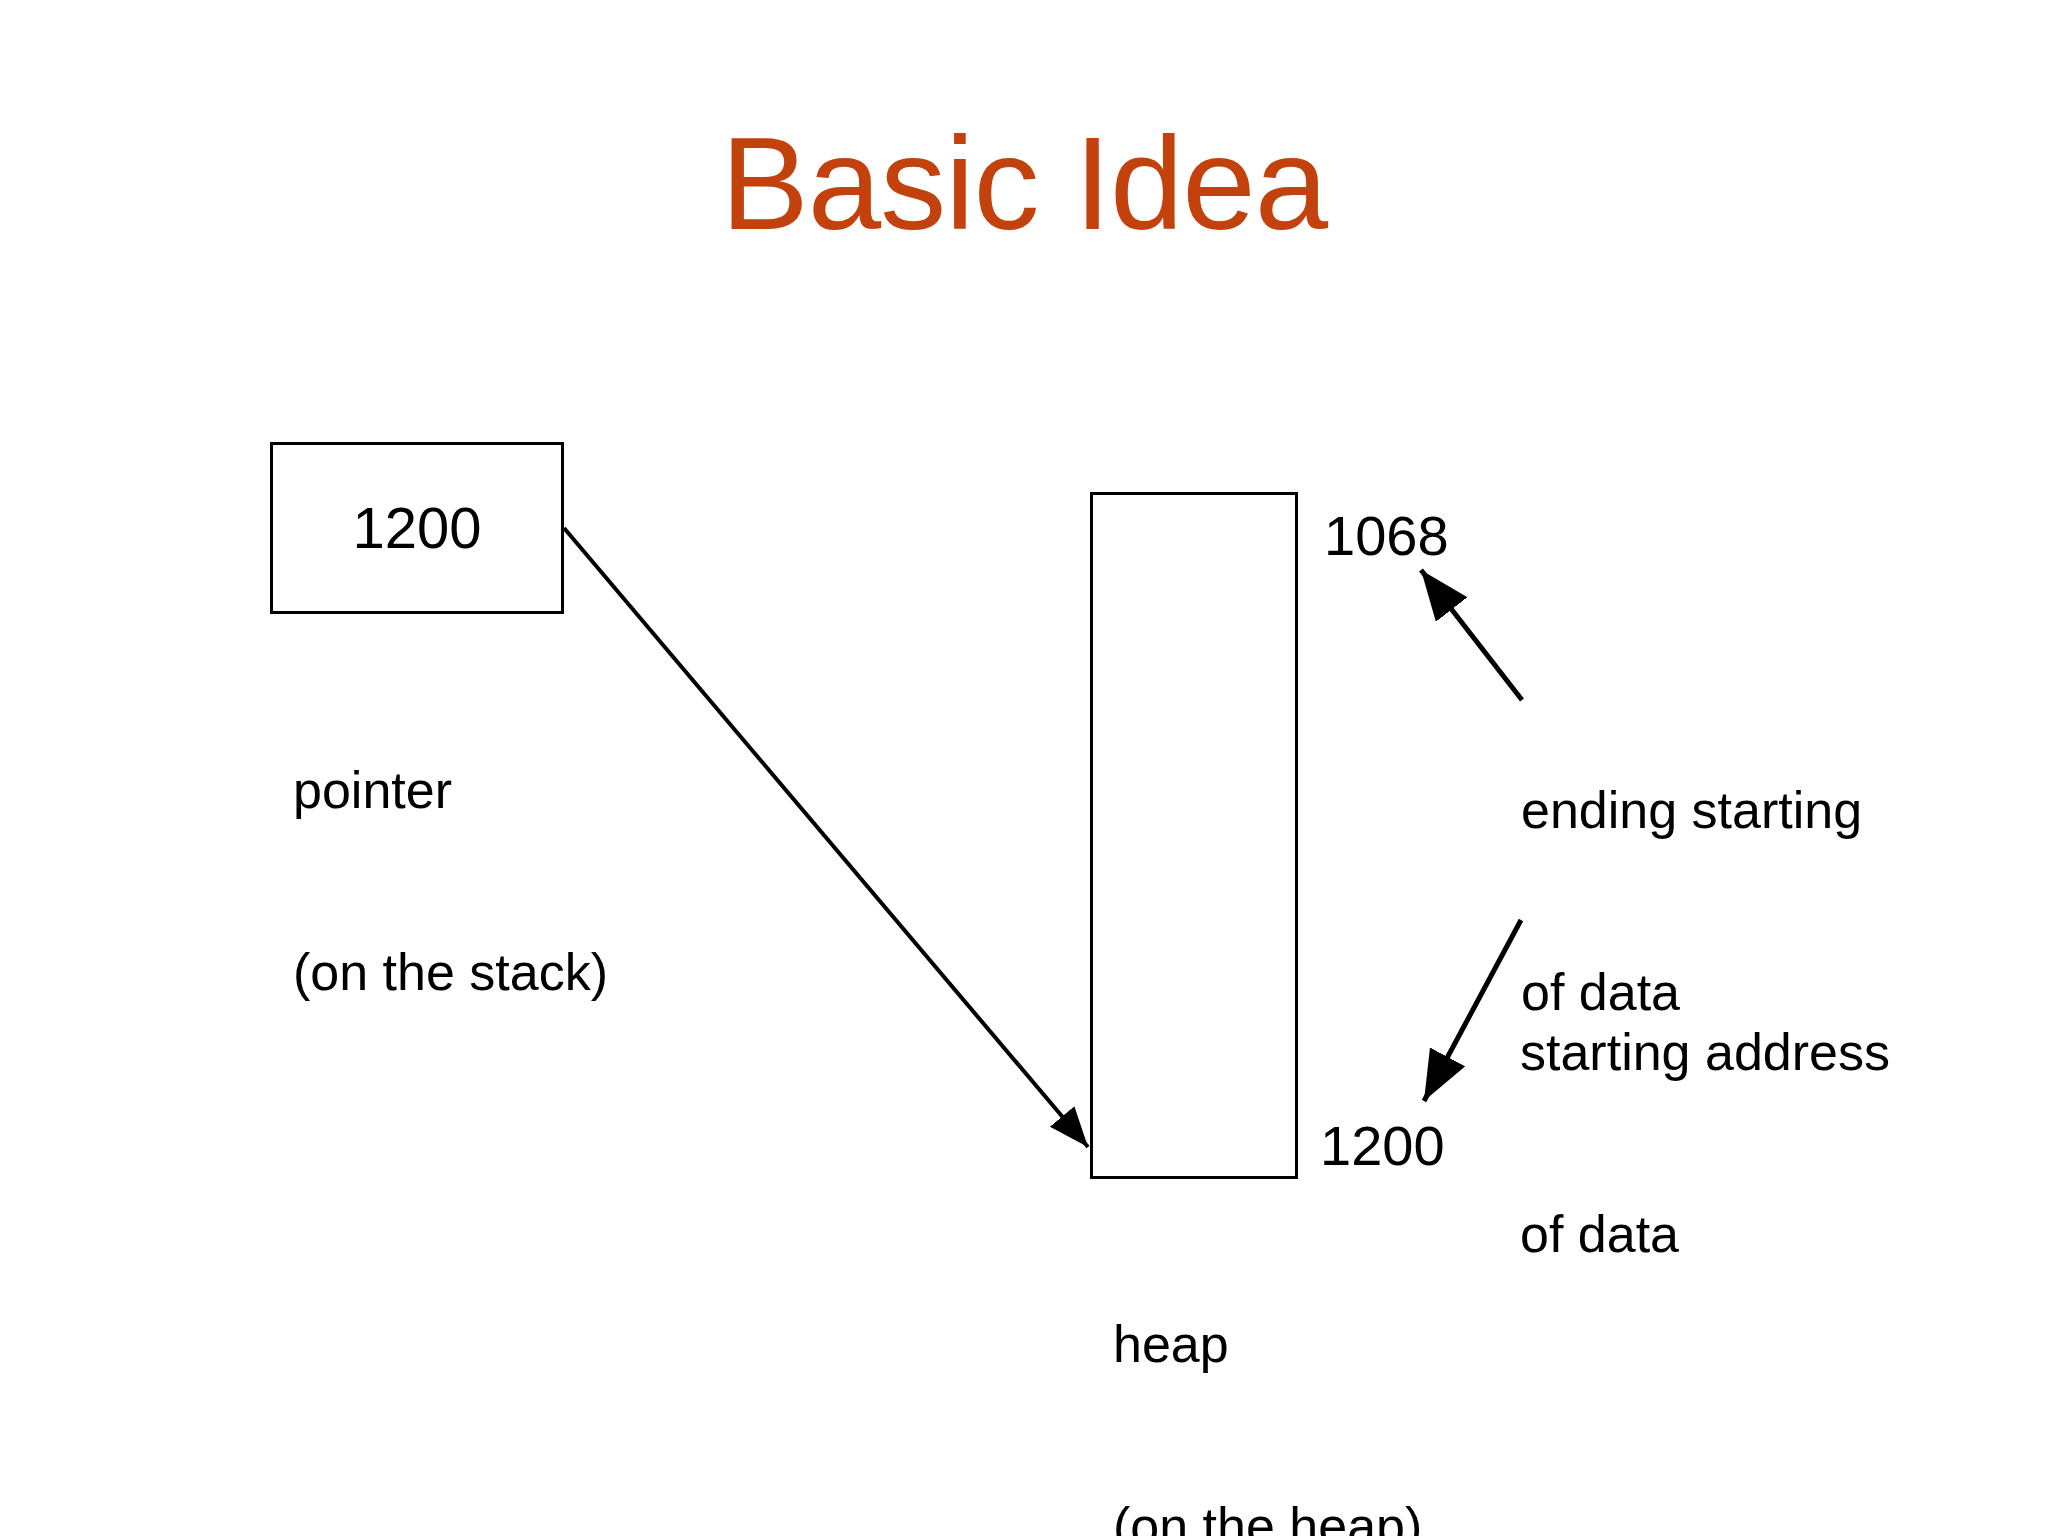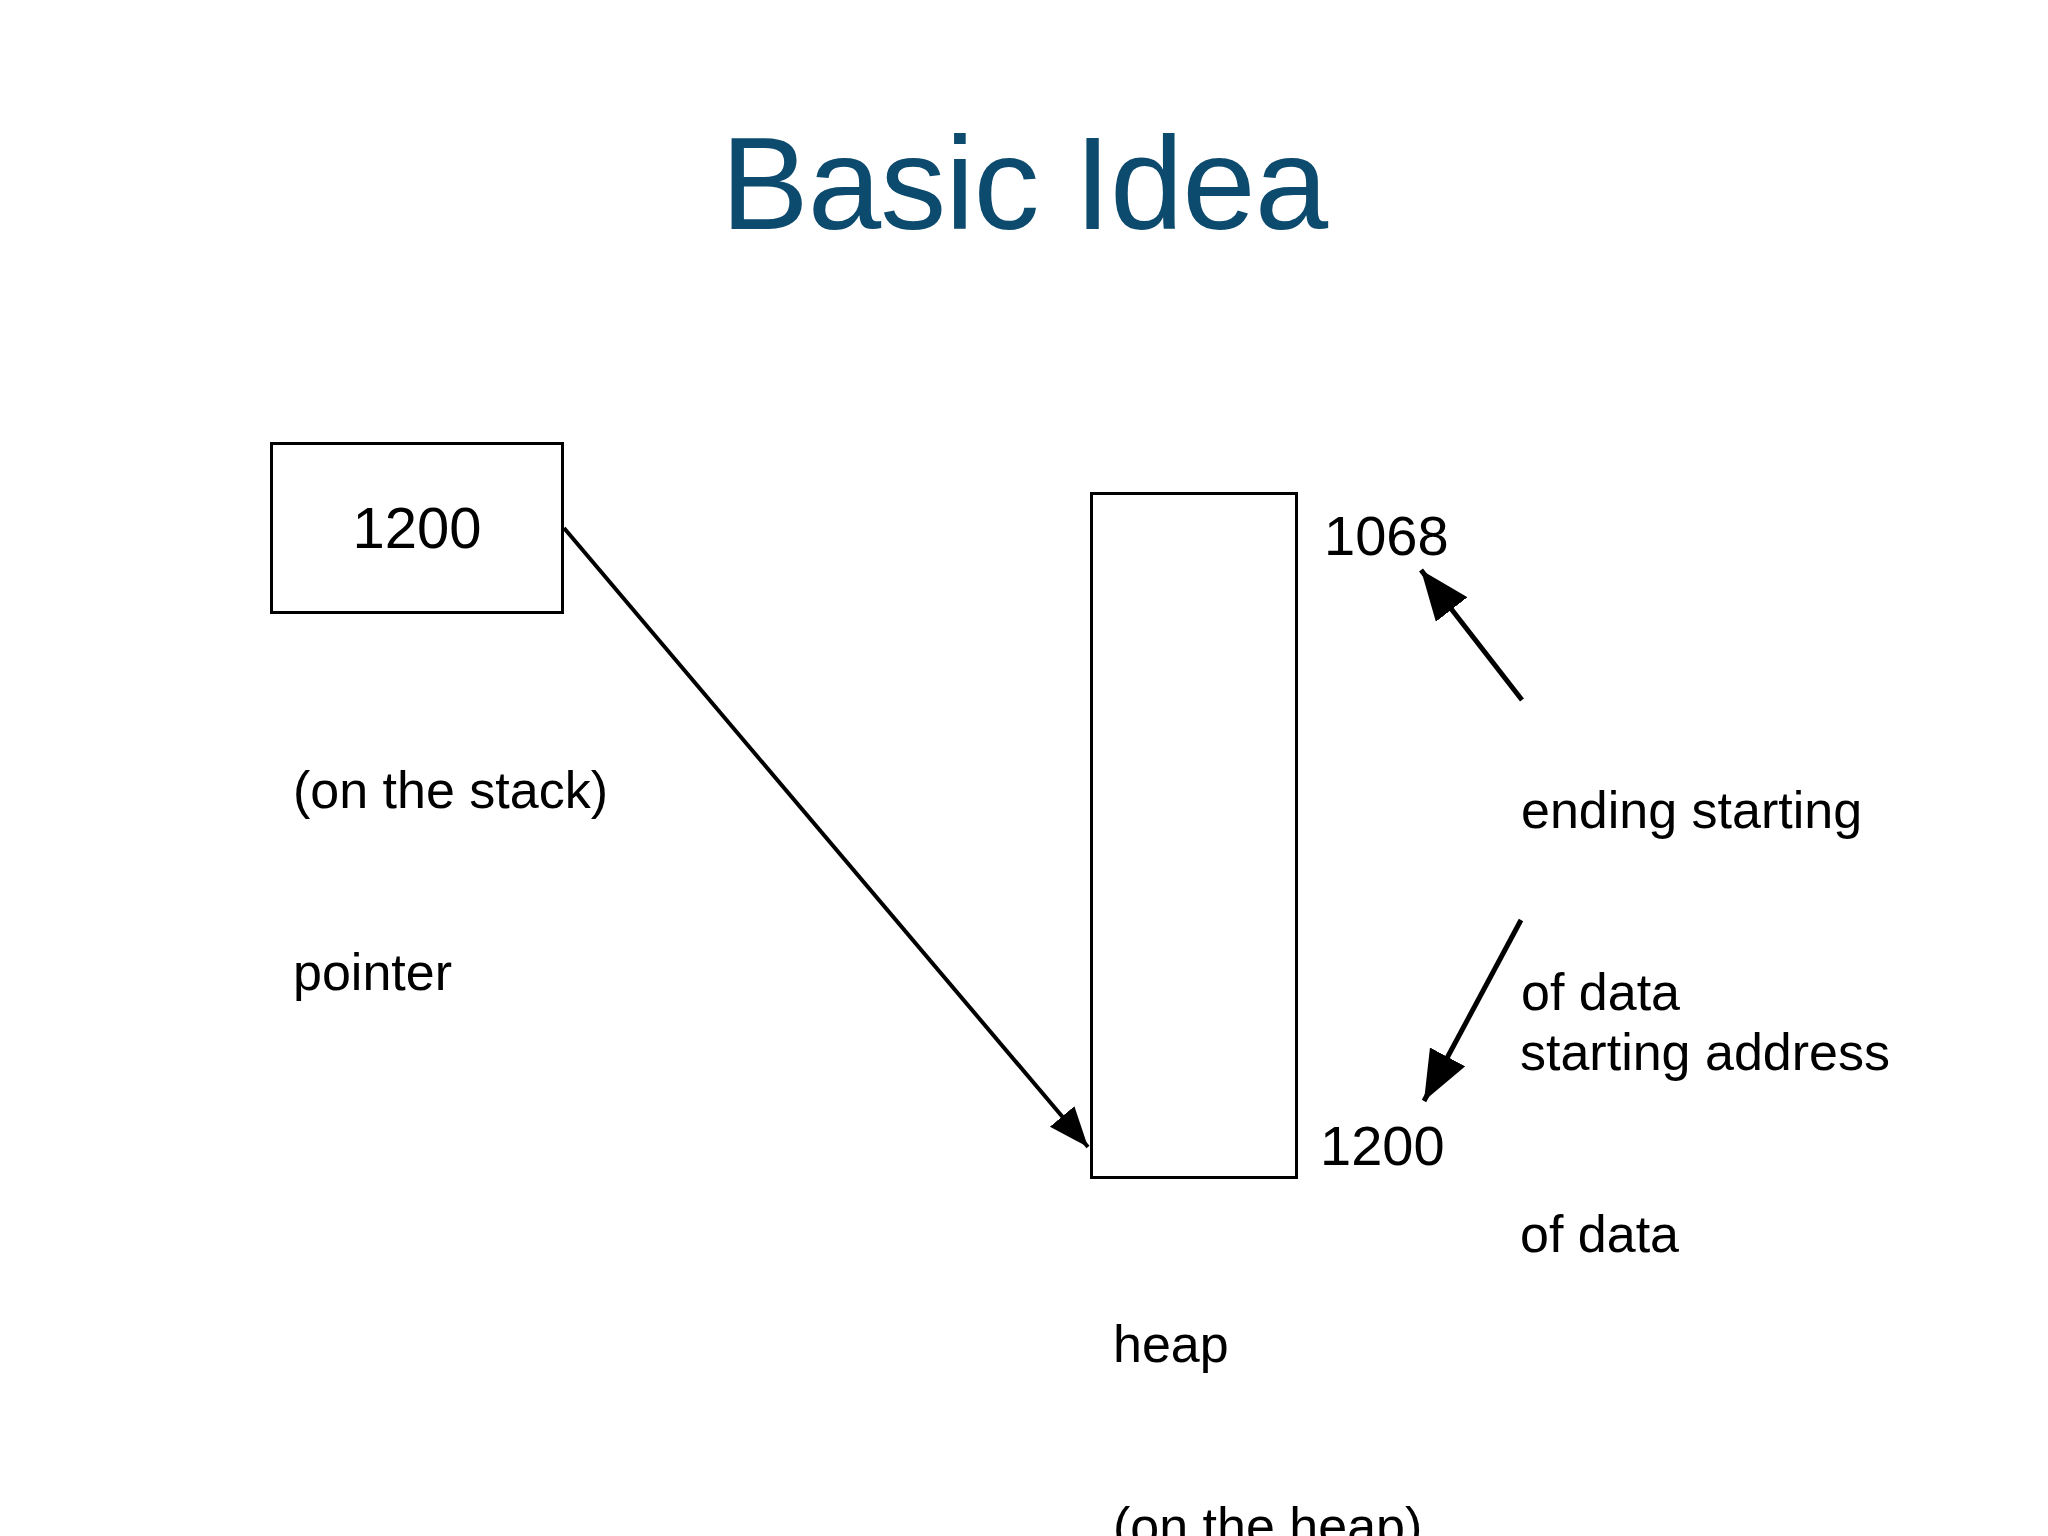--- a/index.html
+++ b/index.html
@@ -21,21 +21,21 @@
   #slide-title {
     position: absolute;
     left: 0;
     top: 118px;
     width: 2048px;
     text-align: center;
     font-size: 132px;
     line-height: 1.0;
     font-weight: 400;
     letter-spacing: -1px;
-    color: #0c4a6e;
+    color: #c2410c;
     white-space: nowrap;
   }
 
   
   .mem-box {
     position: absolute;
     box-sizing: border-box;
     border: 3px solid #000000;
     background: #ffffff;
   }
@@ -97,22 +97,22 @@
 
 <div id="slide">
 
   <div id="slide-title">Basic Idea</div>
 
   <div id="pointer-box" class="mem-box">
     <span id="pointer-box-value">1200</span>
   </div>
 
   <div id="pointer-label" class="label">
+    <div>pointer</div>
     <div>(on the stack)</div>
-    <div>pointer</div>
   </div>
 
   <div id="data-box" class="mem-box"></div>
 
   <div id="data-label" class="label">
     <div>heap</div>
     <div>(on the heap)</div>
   </div>
 
   <div id="end-addr-value" class="addr-number">1068</div>

